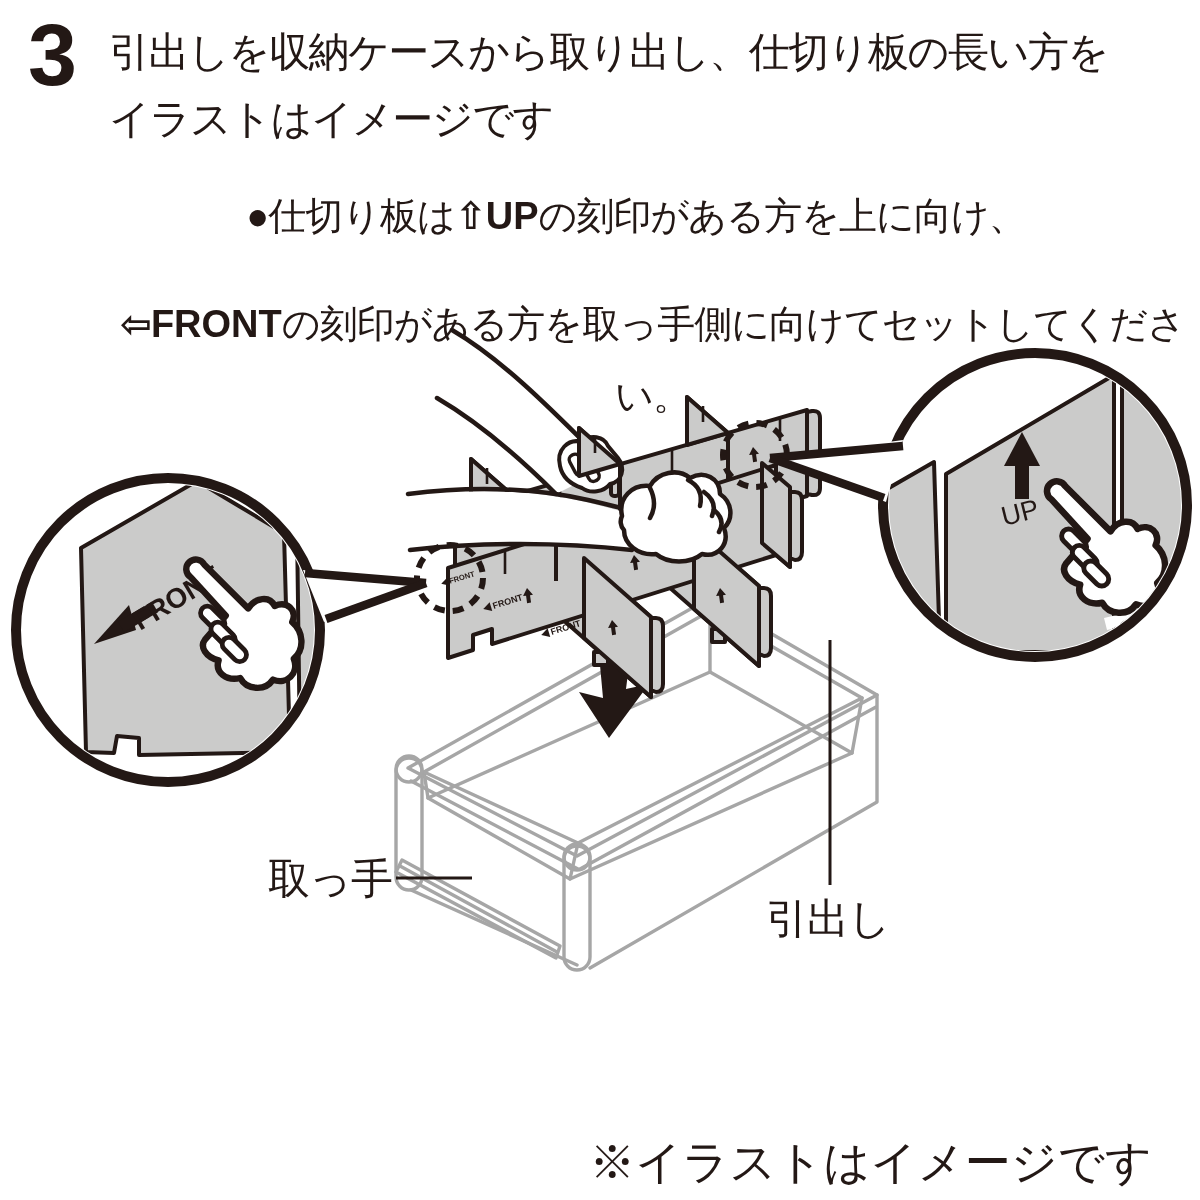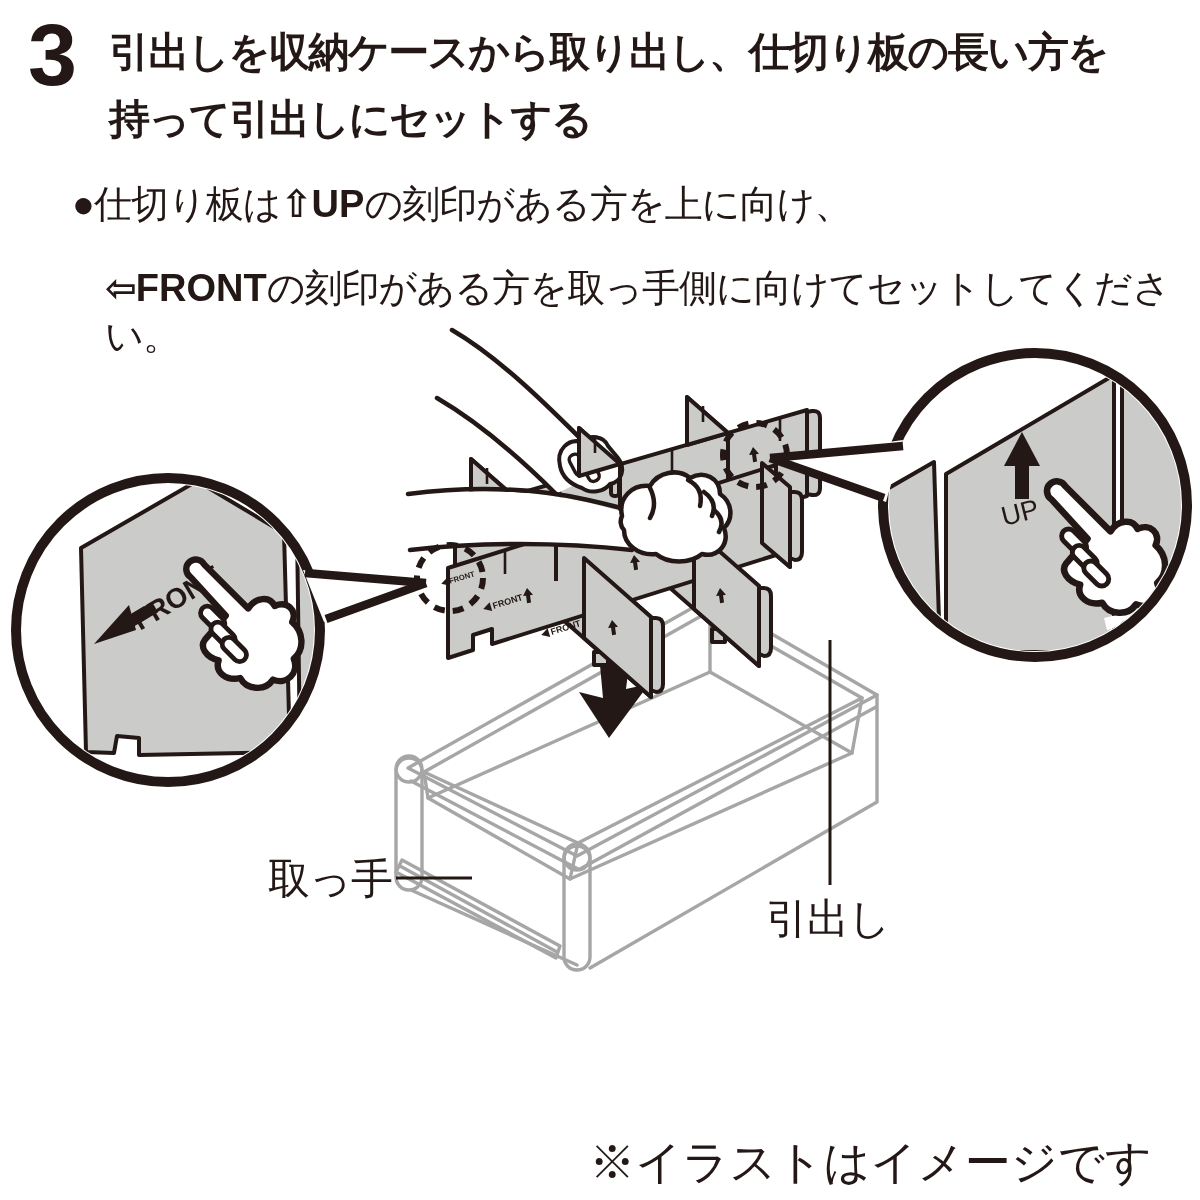--- a/index.html
+++ b/index.html
@@ -1,21 +1,21 @@
 <!DOCTYPE html>
 <html><head>
 <meta charset="utf-8">
 <style>
   html,body{margin:0;padding:0;background:#fff;}
   .page{position:relative;width:1200px;height:1200px;background:#fff;overflow:hidden;
         font-family:"Liberation Sans",sans-serif;color:#231815;}
   .step-row{position:absolute;top:10px;left:28px;display:flex;align-items:flex-start;}
   .step-num{font-size:88px;font-weight:bold;line-height:90px;letter-spacing:-2px;}
-  .step-title{margin-left:34px;font-size:41px;font-weight:bold;line-height:67px;padding-top:9px;letter-spacing:-1.5px;}
-  .note{position:absolute;top:180px;left:72px;font-size:38px;line-height:48px;letter-spacing:-1px;}
+  .step-title{margin-left:34px;font-size:41px;font-weight:normal;line-height:67px;padding-top:9px;letter-spacing:-1.5px;}
+  .note{position:absolute;top:180px;left:72px;font-size:38px;line-height:72px;letter-spacing:-1px;text-align:center;}
   .note .ind{padding-left:33px;margin-top:36px;}
   .note .b{font-weight:bold;letter-spacing:0;}
   .note .arr{font-family:"DejaVu Sans",sans-serif;font-weight:bold;}
   svg{position:absolute;left:0;top:300px;}
   svg text{font-family:"Liberation Sans",sans-serif;}
   .jp-label{font-size:42px;letter-spacing:-1px;}
   .foot{font-size:46px;letter-spacing:0px;}
   .panel{fill:#cbcbca;stroke:#231815;stroke-width:4;stroke-linejoin:round;}
   .ink-line{stroke:#231815;stroke-linecap:butt;}
   .slot{stroke:#231815;stroke-width:4;}
@@ -26,21 +26,21 @@
 </style>
 </head>
 <body>
 
 <div class="page">
 
   <div class="step-row">
     <div class="step-num">3</div>
     <div class="step-title">
       <div>引出しを収納ケースから取り出し、仕切り板の長い方を</div>
-      <div>持って引出しにセットする</div>
+      <div>イラストはイメージです</div>
     </div>
   </div>
 
   <div class="note">
     <div><span>●</span><span>仕切り板は</span><span class="arr">⇧</span><span class="b">UP</span><span>の刻印がある方を上に向け、</span></div>
     <div class="ind"><span class="arr">⇦</span><span class="b">FRONT</span><span>の刻印がある方を取っ手側に向けてセットしてください。</span></div>
   </div>
 
   <svg width="1200" height="900" viewBox="0 0 1200 900">
     <defs>

